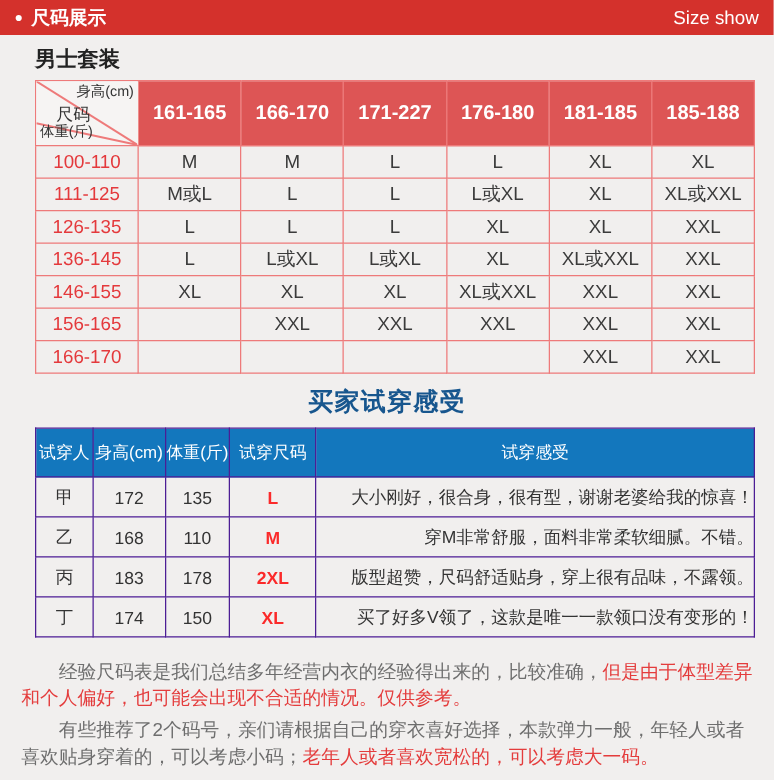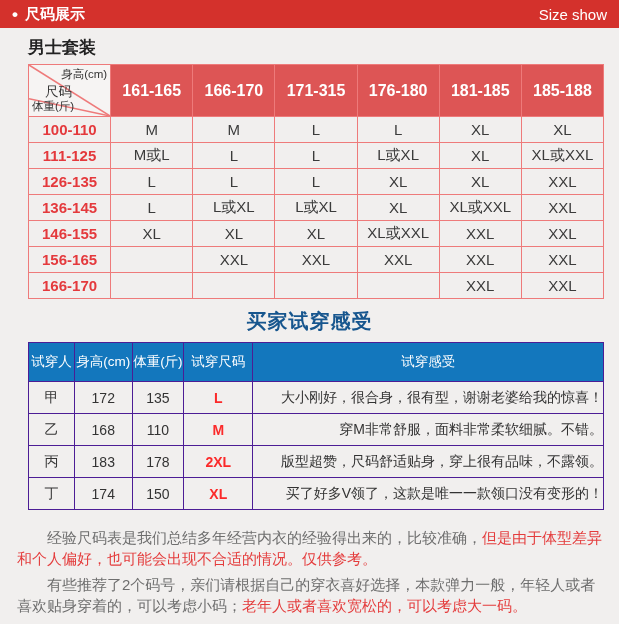--- a/index.html
+++ b/index.html
@@ -51,21 +51,21 @@
   }
   .size-table thead th.corner{
     background:#f6f4f3;position:relative;padding:0;overflow:hidden;
   }
   .corner svg{position:absolute;inset:0;width:100%;height:100%;}
   .corner .lab{position:absolute;font-weight:normal;color:#333;line-height:1;}
   .corner .lab-top{top:4px;right:3px;font-size:11.5px;}
   .corner .lab-mid{top:20px;left:16px;font-size:13.5px;}
   .corner .lab-bot{bottom:4px;left:3px;font-size:11.5px;}
   .size-table tbody td{height:26px;color:#3b3b3b;}
-  .size-table tbody td.wcell{color:var(--row_label_red);font-weight:bold;}
+  .size-table tbody td.wcell{color:var(--row_label_red);}
   
   .sec2-heading{
     text-align:center;color:var(--heading_blue);
     font-size:20px;font-weight:bold;margin:9px 0 7px;
     letter-spacing:1px;
   }
   
   .fit-table{
     width:576px;margin-left:28px;font-size:14px;background:var(--page_bg);
   }
@@ -108,21 +108,21 @@
         <svg viewBox="0 0 100 100" preserveAspectRatio="none">
           <line x1="0" y1="0" x2="100" y2="100" stroke="#ee7a7a" stroke-width="1.6" vector-effect="non-scaling-stroke"></line>
           <line x1="0" y1="66" x2="100" y2="100" stroke="#ee7a7a" stroke-width="1.6" vector-effect="non-scaling-stroke"></line>
         </svg>
         <span class="lab lab-top">身高(cm)</span>
         <span class="lab lab-mid">尺码</span>
         <span class="lab lab-bot">体重(斤)</span>
       </th>
     <th>161-165</th>
         <th>166-170</th>
-        <th>171-315</th>
+        <th>171-227</th>
         <th>176-180</th>
         <th>181-185</th>
         <th>185-188</th>
       </tr>
   </thead>
   <tbody id="size-body">
       <tr>
         <td class="wcell">100-110</td>
         <td>M</td>
         <td>M</td>

